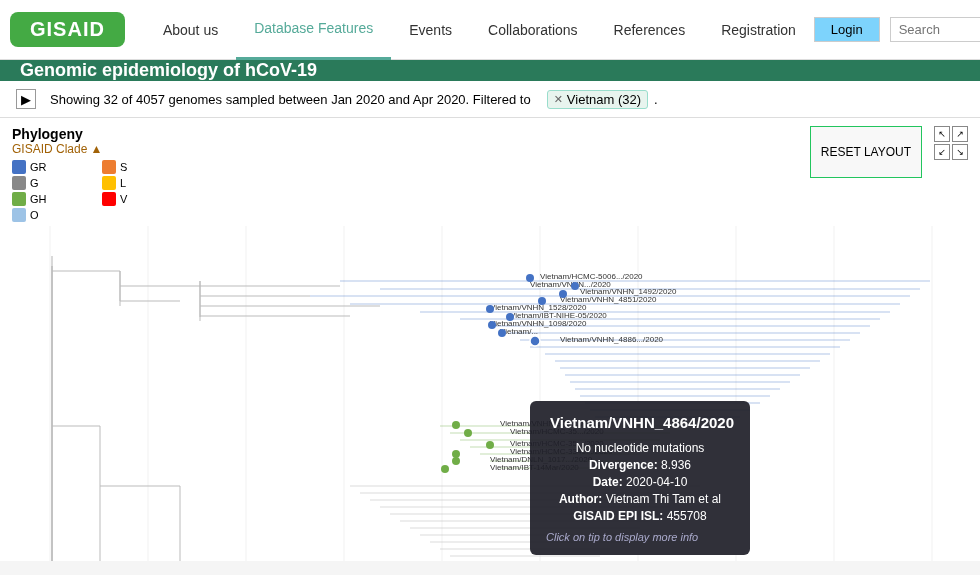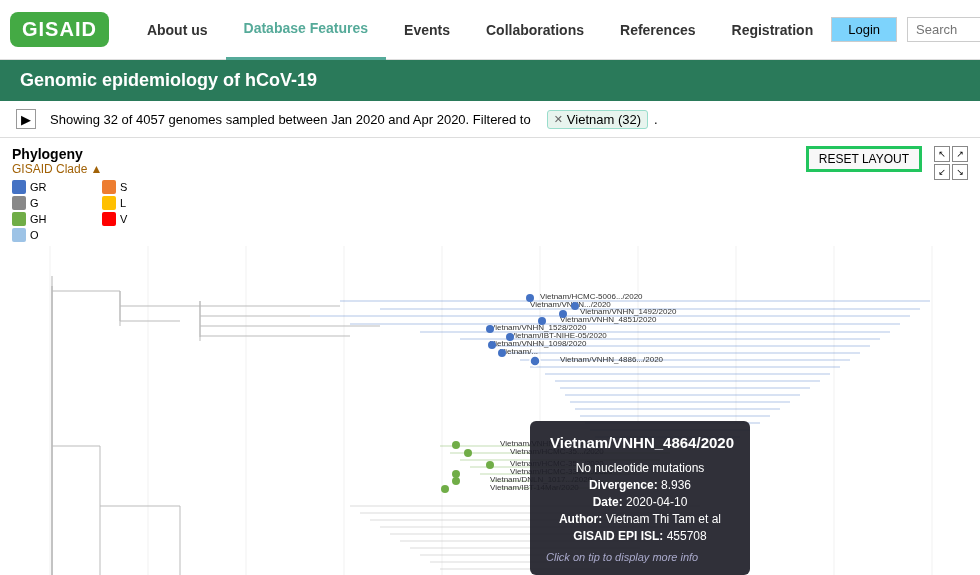--- a/index.html
+++ b/index.html
@@ -1,49 +1,49 @@
 <!DOCTYPE html>
 <html><head>
   <meta charset="utf-8">
   <style>
     * { margin: 0; padding: 0; box-sizing: border-box; }
     body { font-family: Arial, sans-serif; font-size: 13px; background: #f5f5f5; width: 980px; height: 575px; overflow: hidden; }
 
     
     .header { background: #fff; display: flex; align-items: center; height: 60px; border-bottom: 1px solid #ddd; padding: 0 10px; }
-    .logo { background: #4a4; border-radius: 8px; padding: 6px 12px; margin-right: 20px; }
+    .logo { background: #4a4; border-radius: 8px; padding: 6px 20px; margin-right: 20px; }
     .logo span { color: #fff; font-weight: bold; font-size: 20px; letter-spacing: 1px; }
     .nav { display: flex; align-items: center; gap: 0; flex: 1; }
-    .nav-item { padding: 12px 18px; height: 60px; display: flex; align-items: center; cursor: pointer; font-size: 14px; color: #333; white-space: nowrap; font-weight: bold; }
+    .nav-item { padding: 12px 18px; height: 60px; display: flex; align-items: center; cursor: pointer; font-size: 14px; color: #333; white-space: nowrap; }
     .nav-item.active { border-bottom: 3px solid #5a9; color: #5a9; }
     .nav-right { display: flex; align-items: center; gap: 10px; margin-left: auto; }
     .login-btn { padding: 4px 16px; border: 1px solid #ccc; background: #7dd3fc; cursor: pointer; font-size: 13px; }
     .search-box { border: 1px solid #ccc; padding: 4px 8px; width: 120px; font-size: 13px; }
 
     
-    .page-title-bar { background: #2a7a5a; color: #fff; padding: 10px 20px; font-size: 18px; font-weight: bold; }
+    .page-title-bar { background: #2a7a5a; color: #fff; padding: 0 20px; font-size: 18px; font-weight: bold; }
 
     
     .toolbar { background: #fff; padding: 8px 16px; border-bottom: 1px solid #ddd; display: flex; align-items: center; gap: 6px; font-size: 13px; }
     .expand-icon { width: 20px; height: 20px; border: 1px solid #999; display: flex; align-items: center; justify-content: center; cursor: pointer; margin-right: 8px; }
     .filter-tag { display: inline-flex; align-items: center; background: #e8f4ee; border: 1px solid #9dc; border-radius: 3px; padding: 1px 6px; gap: 4px; }
     .filter-tag .x { cursor: pointer; color: #666; font-size: 11px; }
 
     
     .main { display: flex; height: calc(575px - 60px - 36px - 36px); position: relative; }
 
     
     .phylogeny-panel { background: #fff; width: 100%; position: relative; overflow: hidden; }
     .phylo-header { display: flex; justify-content: space-between; align-items: flex-start; padding: 8px 12px 4px; }
     .phylo-title { font-weight: bold; font-size: 14px; }
     .clade-title { font-size: 12px; color: #a16207; display: flex; align-items: center; gap: 3px; margin-bottom: 4px; }
     .legend-grid { display: grid; grid-template-columns: 80px 80px; gap: 2px 10px; }
     .legend-item { display: flex; align-items: center; gap: 4px; font-size: 11px; }
     .legend-color { width: 14px; height: 14px; border-radius: 2px; }
-    .reset-btn { border: 3px solid #22c55e; background: #f8f8f8; padding: 3px 10px; font-size: 12px; cursor: pointer; }
+    .reset-btn { border: 1px solid #22c55e; background: #f8f8f8; padding: 18px 10px; font-size: 12px; cursor: pointer; }
 
     
     .tooltip { position: absolute; background: rgba(30,30,40,0.92); color: #fff; border-radius: 6px; padding: 12px 16px; width: 220px; font-size: 12px; z-index: 100; top: 175px; left: 530px; }
     .tooltip-title { font-size: 15px; font-weight: bold; margin-bottom: 8px; line-height: 1.3; text-align: right; }
     .tooltip-row { margin-bottom: 3px; text-align: center; }
     .tooltip-row b { font-weight: bold; }
     .tooltip-hint { font-style: italic; color: #aac; font-size: 11px; margin-top: 8px; }
 
     
     .tree-svg-container { width: 100%; height: 370px; position: relative; overflow: hidden; }

